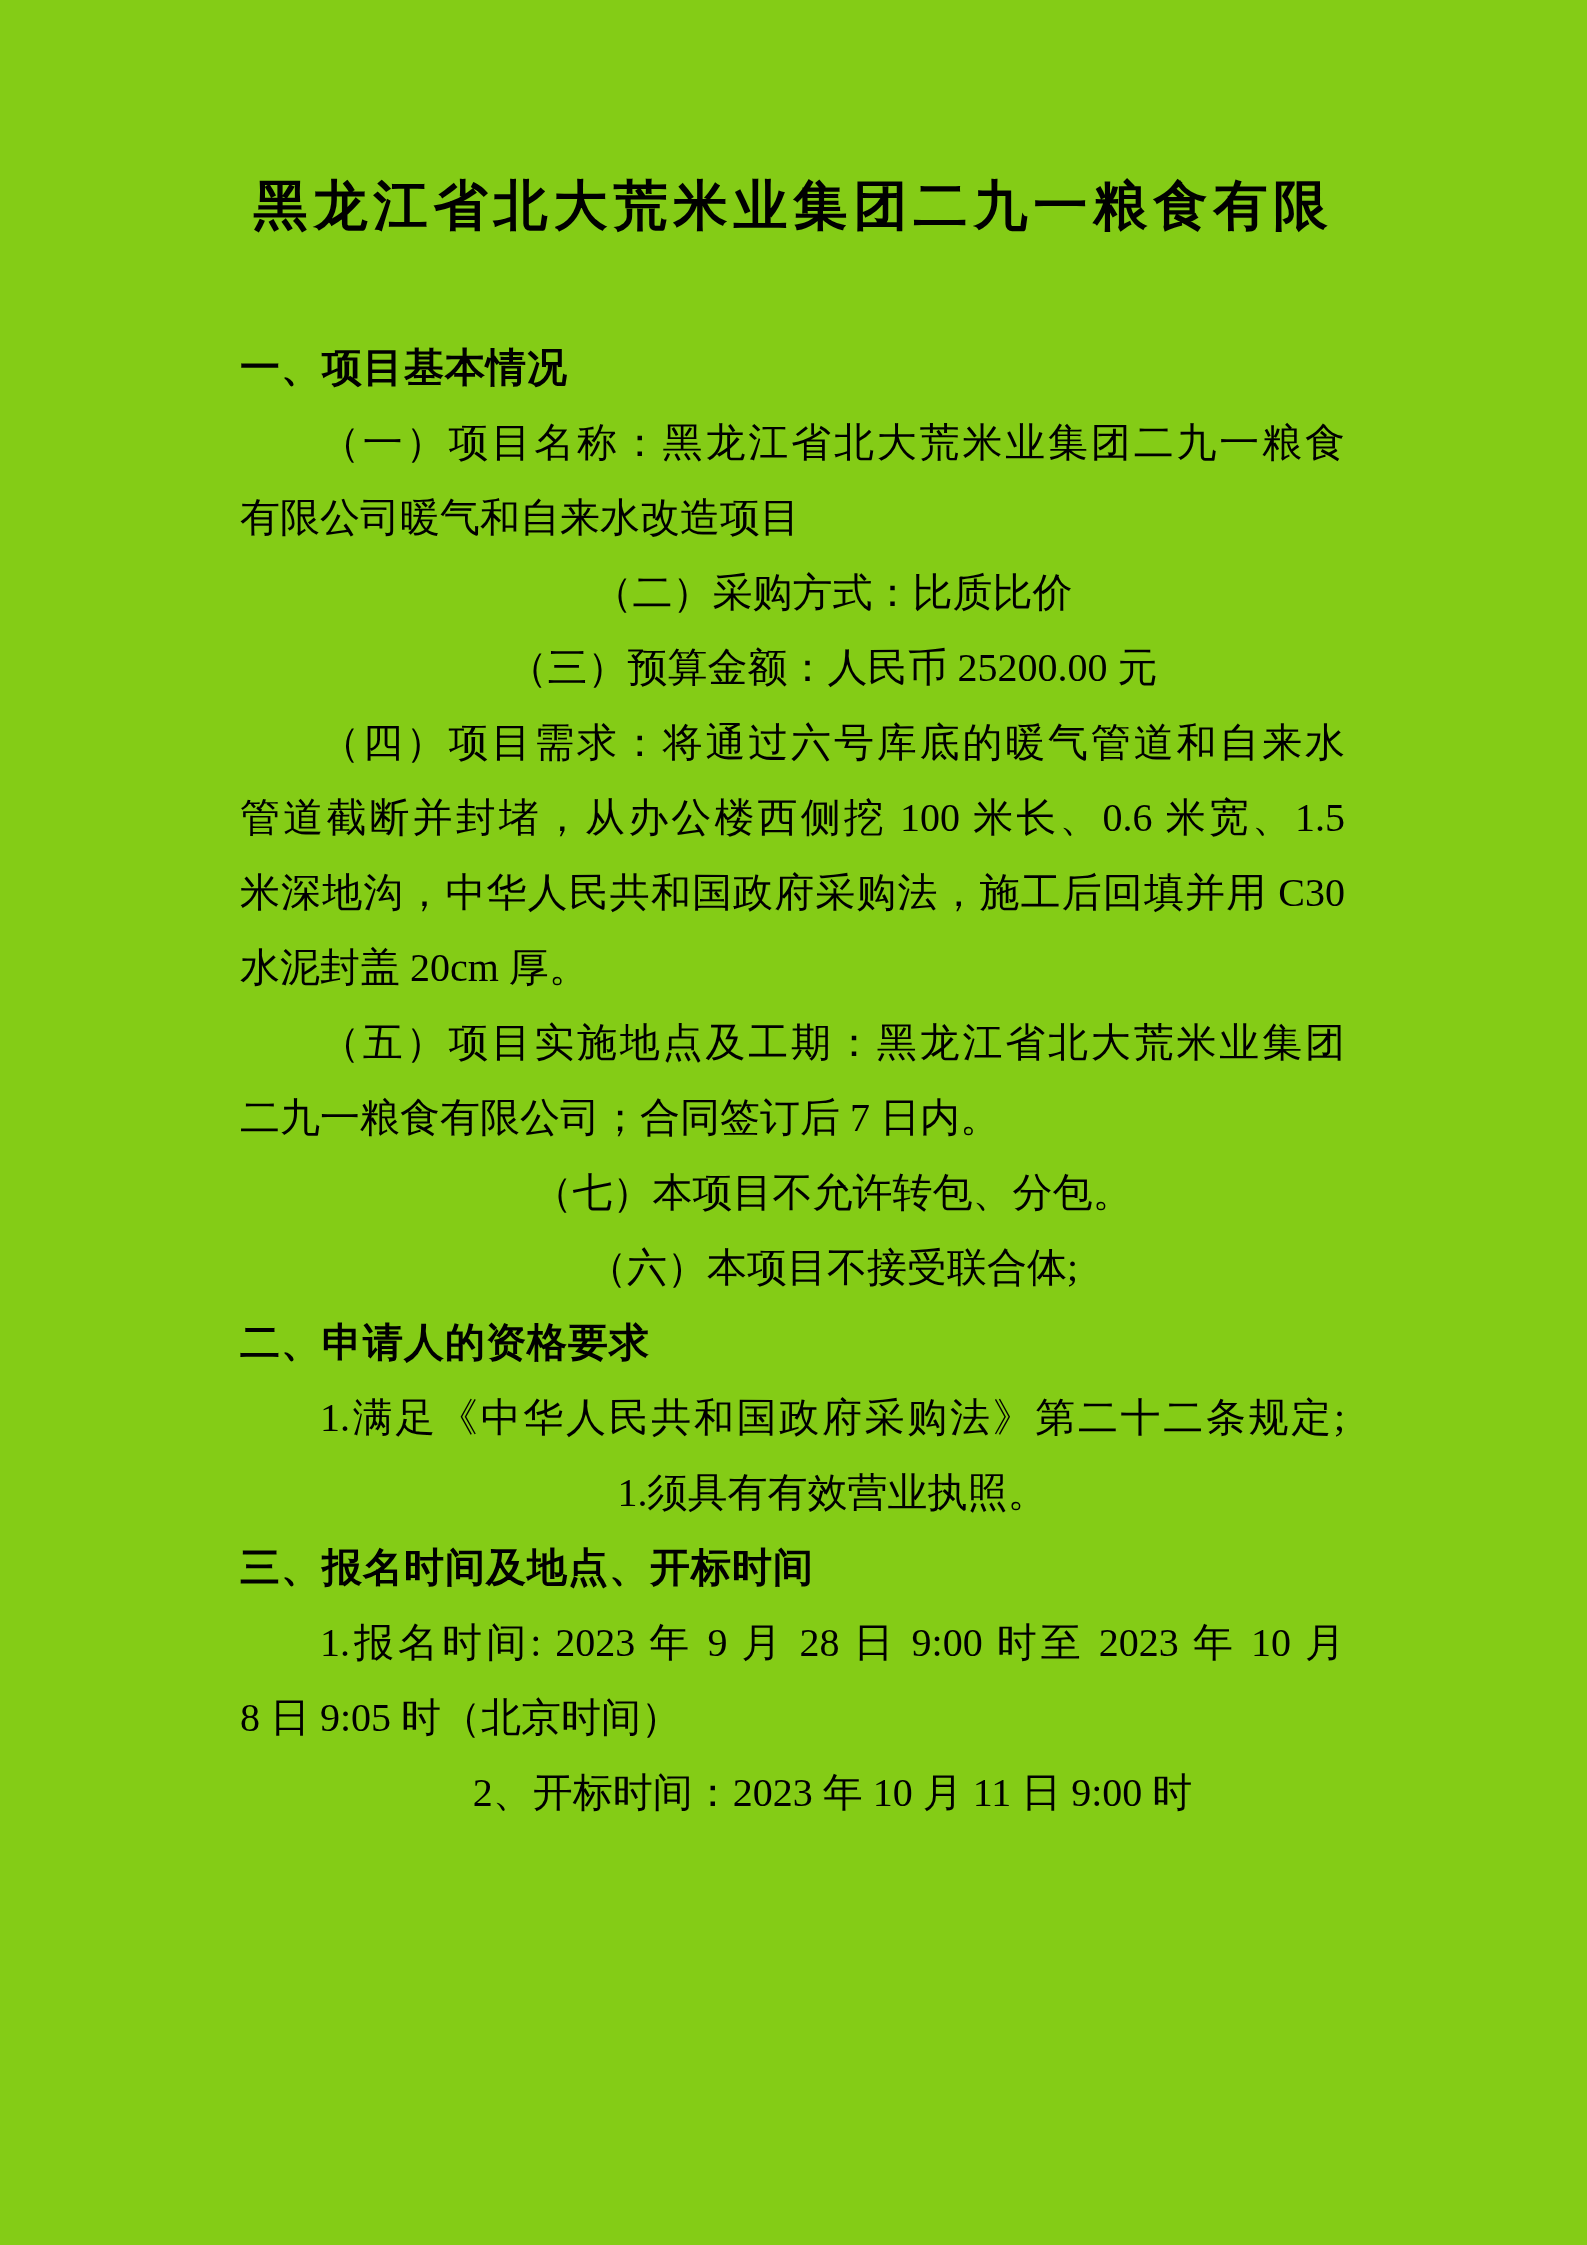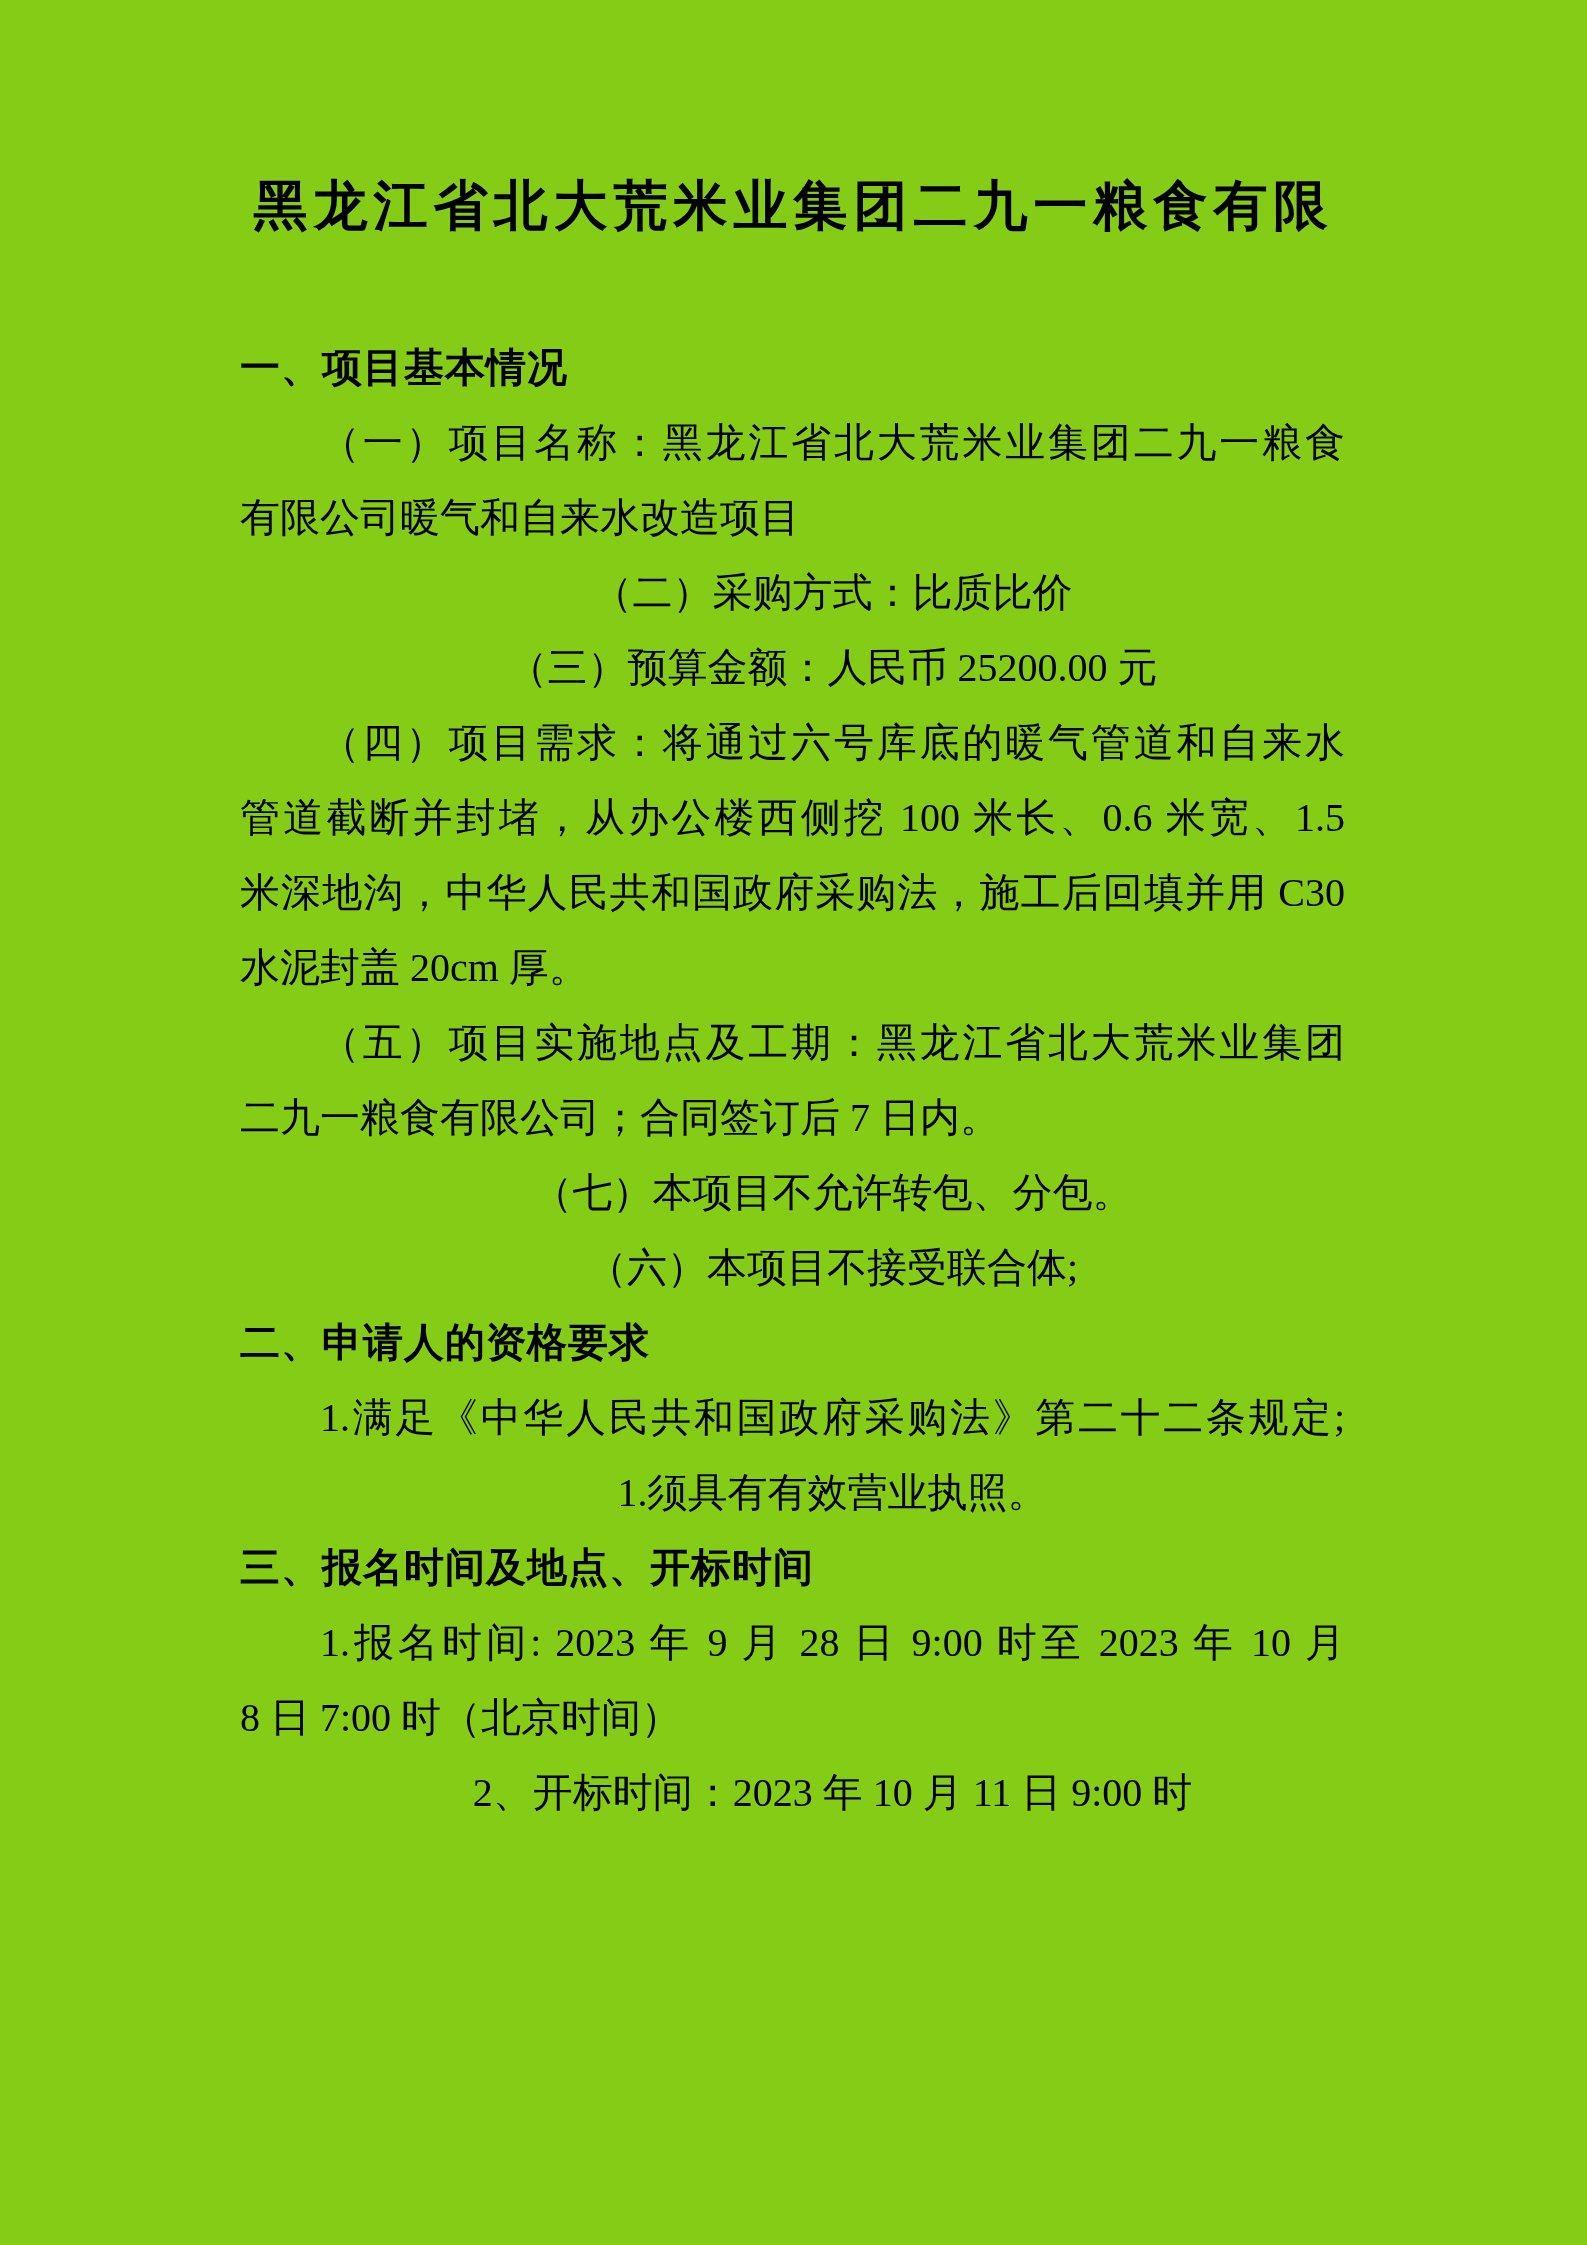--- a/index.html
+++ b/index.html
@@ -74,17 +74,17 @@
     <div class="line">二九一粮食有限公司；合同签订后 7 日内。</div>
     <div class="line indent">（七）本项目不允许转包、分包。</div>
     <div class="line indent">（六）本项目不接受联合体;</div>
 
     <div class="line heading">二、申请人的资格要求</div>
     <div class="line indent justify-full">1.满足《中华人民共和国政府采购法》第二十二条规定;</div>
     <div class="line indent">1.须具有有效营业执照。</div>
 
     <div class="line heading">三、报名时间及地点、开标时间</div>
     <div class="line indent justify-full">1.报名时间: 2023 年 9 月 28 日 9:00 时至 2023 年 10 月</div>
-    <div class="line">8 日 7:00 时（北京时间）</div>
+    <div class="line">8 日 9:05 时（北京时间）</div>
     <div class="line indent">2、开标时间：2023 年 10 月 11 日 9:00 时</div>
 
   </div>
 </div>
 
 </body></html>

